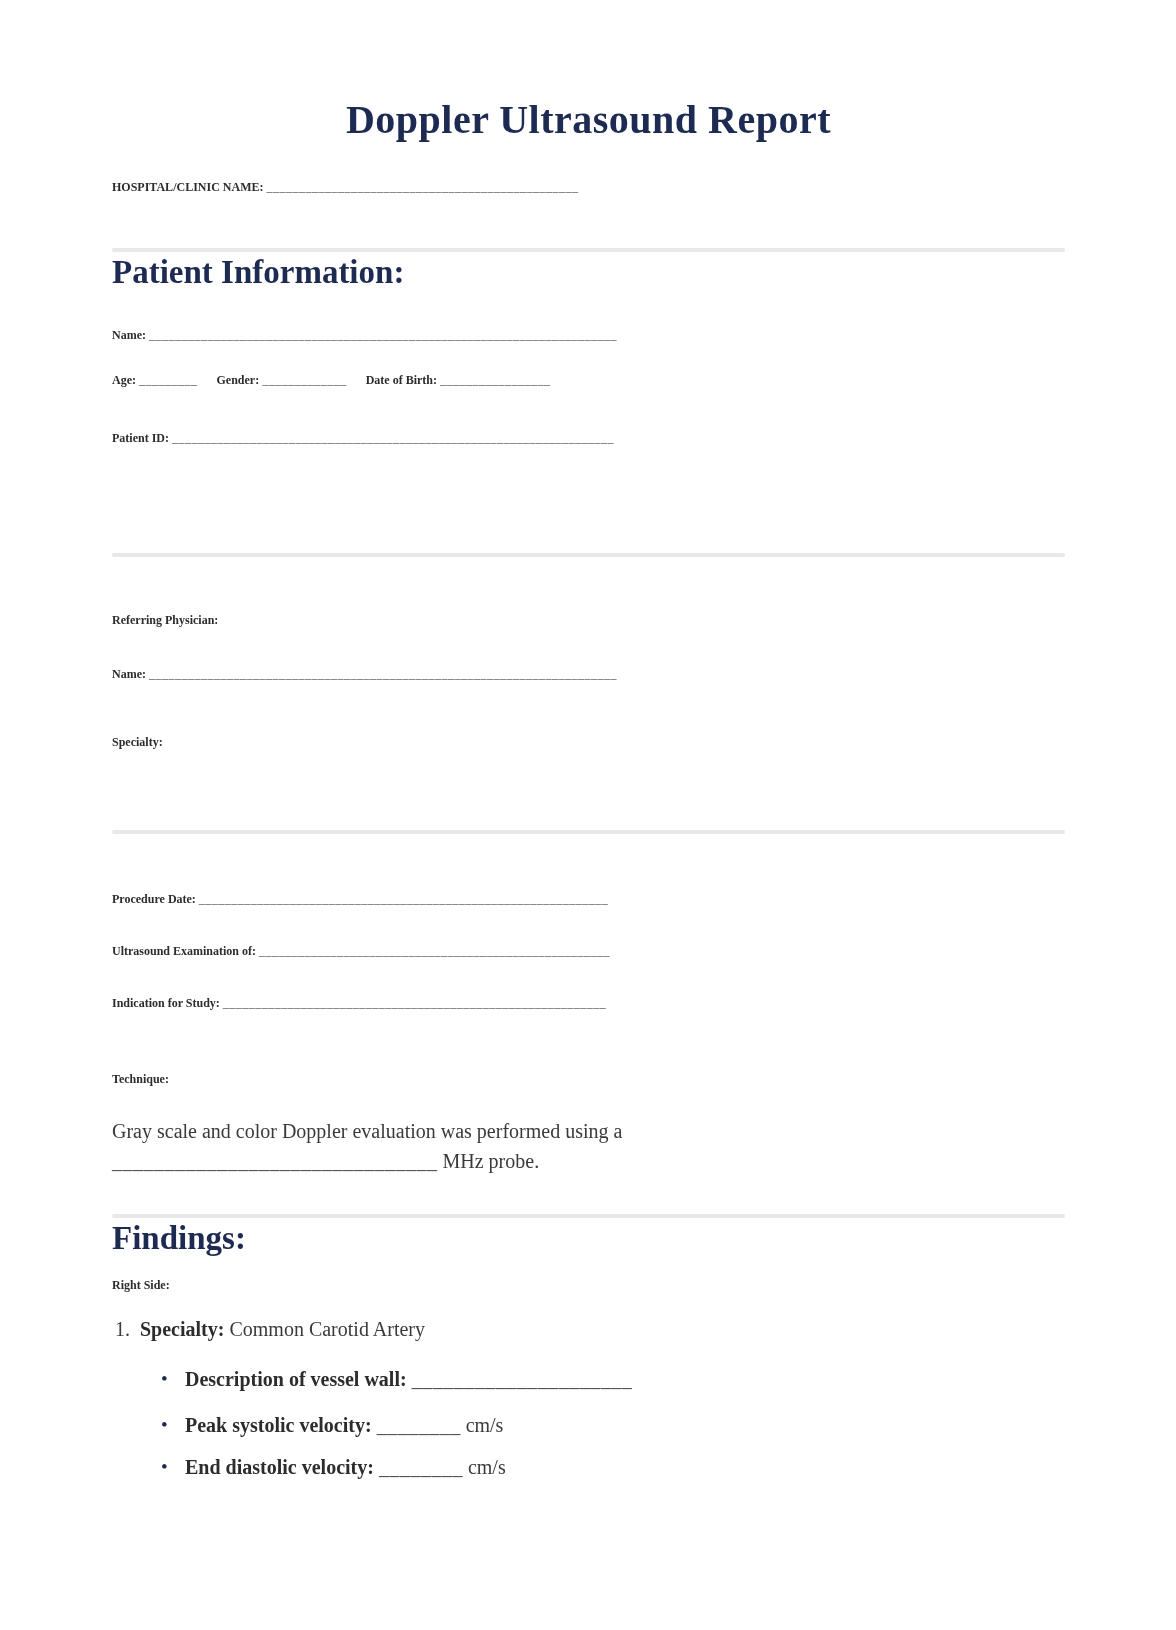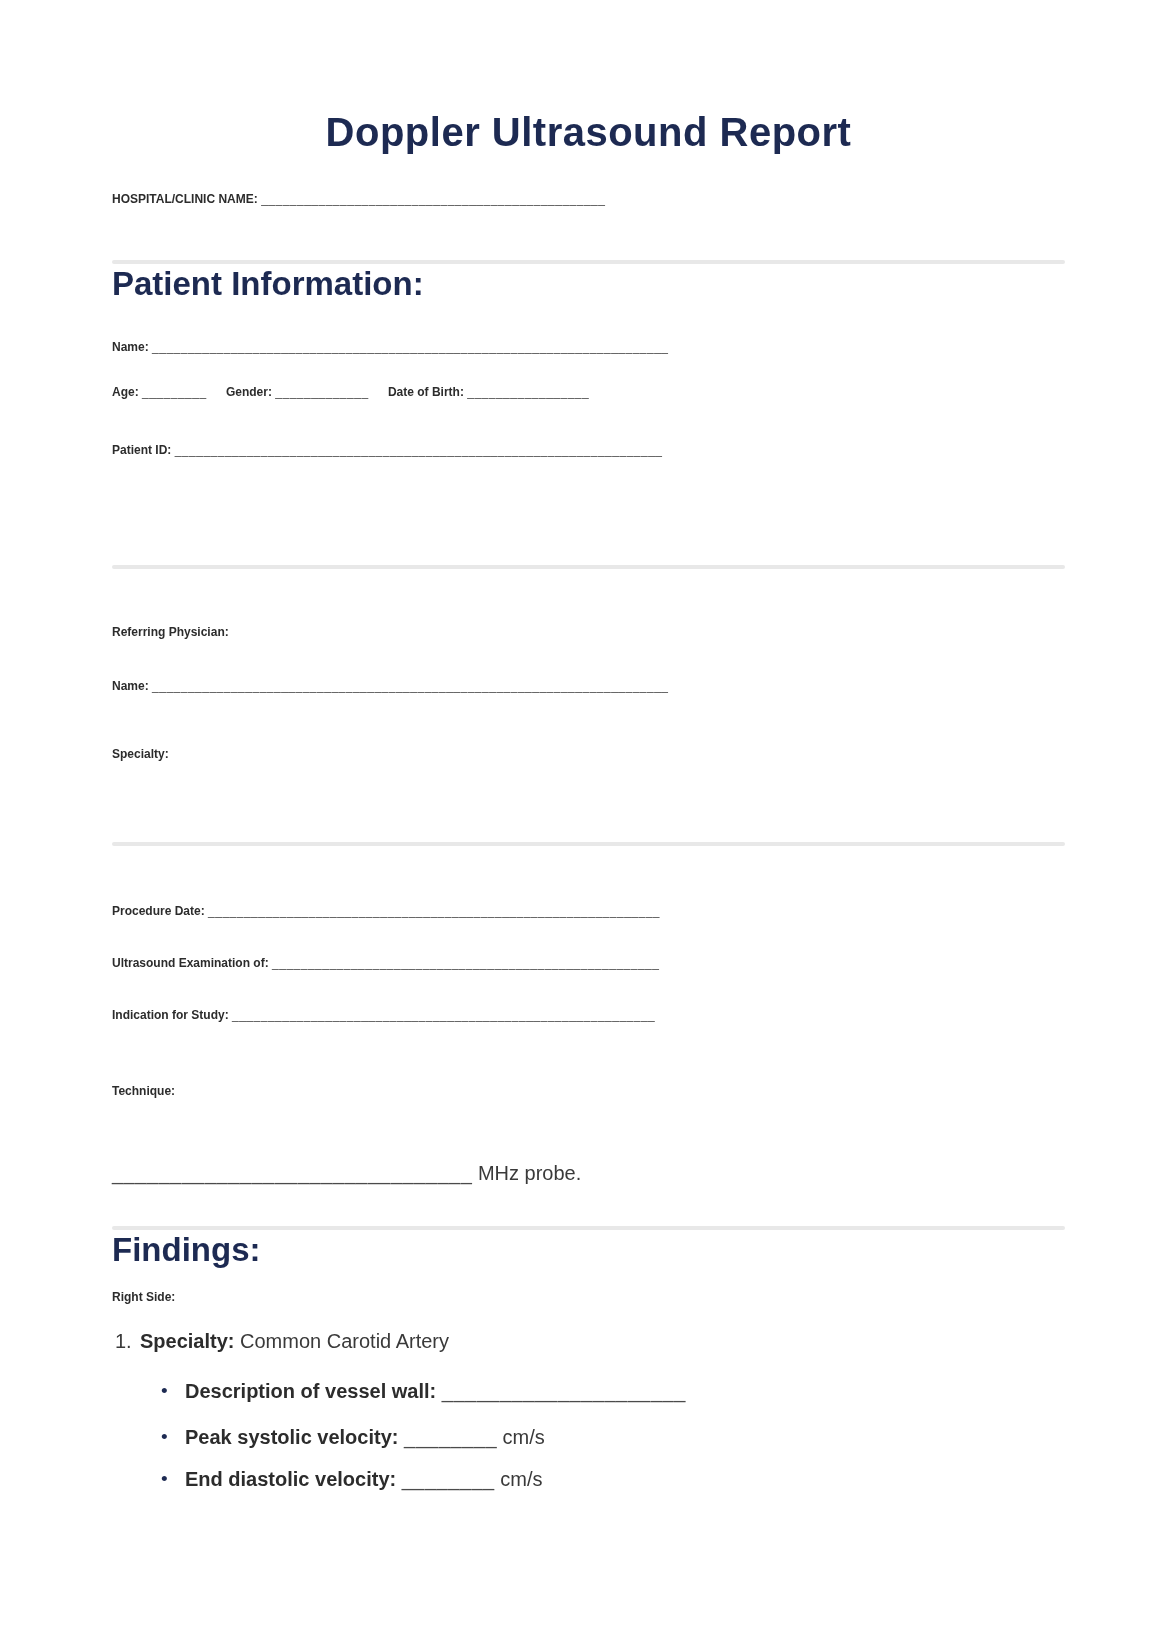--- a/index.html
+++ b/index.html
@@ -8,21 +8,22 @@
     background: #ffffff;
   }
   body {
     width: 1176px;
     height: 1630px;
     font-family: "Liberation Sans", sans-serif;
     color: #3a3a3a;
     overflow: hidden;
   }
   .page {
-    padding: 12px 111px 0 112px;
+    padding: 0 111px 0 112px;
+    font-family: Liberation Serif, serif;
   }
   h1.doc-title {
     margin: 0;
     padding-top: 96px;
     font-size: 40px;
     line-height: 48px;
     font-weight: 700;
     text-align: center;
     color: #1d2a52;
     letter-spacing: 0.5px;
@@ -181,21 +182,21 @@
   <p class="row indication-row">
     <span class="lbl">Indication for Study:</span>
     <span class="blank">___________________________________________________________</span>
   </p>
 
   <p class="row technique-row">
     <span class="lbl">Technique:</span>
   </p>
 
   <p class="technique-para">
-    <br>
+    <span>Gray scale and color Doppler evaluation was performed using a</span><br>
     <span class="blank">_______________________________</span>
     <span>MHz probe.</span>
   </p>
 
   <hr class="divider divider-4">
 
   <h2 class="section-heading findings-heading">Findings:</h2>
 
   <p class="row rightside-row">
     <span class="lbl">Right Side:</span>

